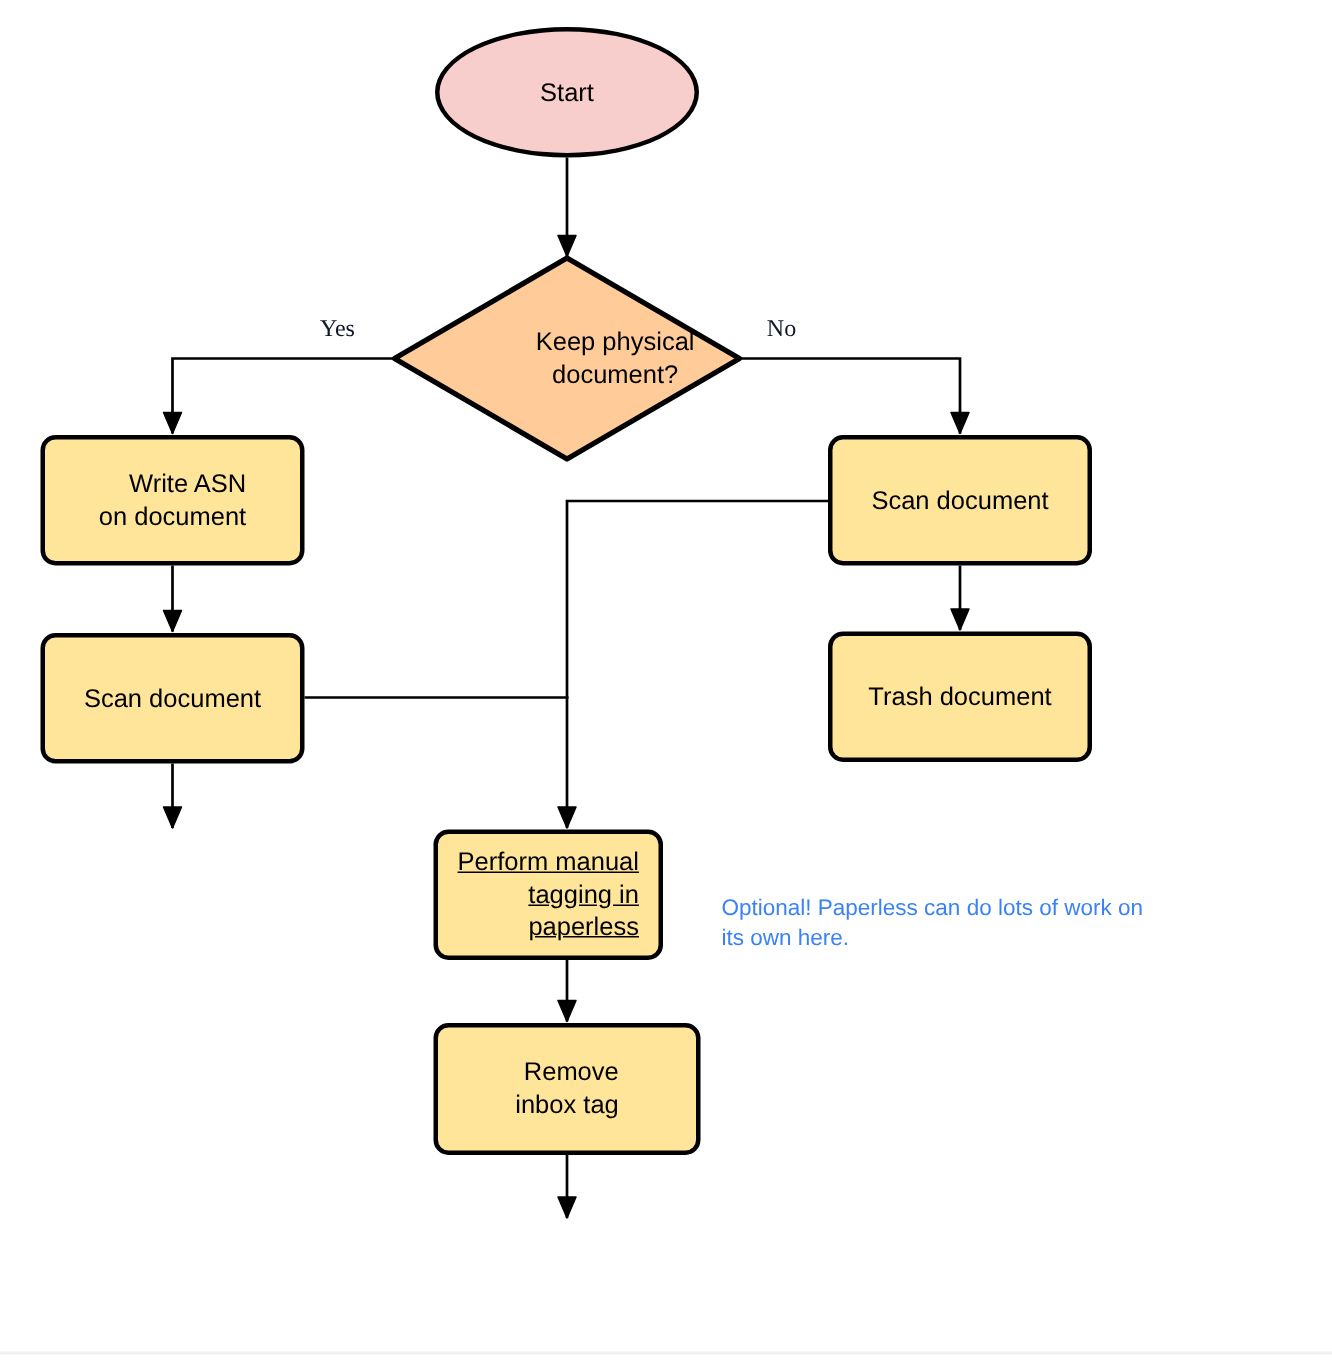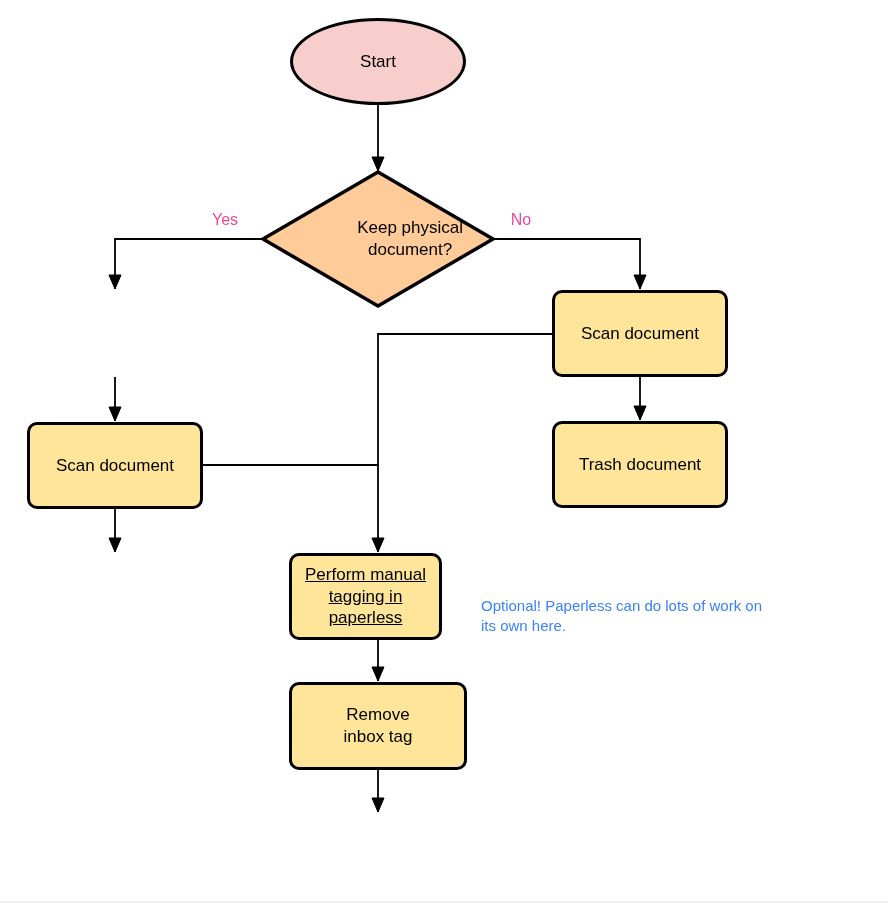--- a/index.html
+++ b/index.html
@@ -7,27 +7,27 @@
     position:relative; width:888px; height:907px;
     background:var(--background,#fff); overflow:hidden;
     font-family:"Liberation Sans", sans-serif; color:#000;
   }
   #edges { position:absolute; left:0; top:0; width:888px; height:907px; }
   .edge { fill:none; stroke:var(--stroke,#000); stroke-width:1.8px; }
   .diamond { fill:var(--decision-fill,#ffcc99); stroke:var(--stroke,#000);
              stroke-width:3.5px; stroke-linejoin:round; }
   .node {
     position:absolute; box-sizing:border-box;
-    display:flex; align-items:center; justify-content:center; text-align:center;
+    display:flex; align-items:center; justify-content:center; text-align:right;
   }
   .box { background:var(--process-fill,#ffe599); border:3px solid var(--stroke,#000); border-radius:10px; }
   .terminator { background:var(--terminator-fill,#f8cecc); border:3.5px solid var(--stroke,#000); border-radius:50%; }
   .decision-text { position:absolute; display:flex; align-items:center; justify-content:flex-end; text-align:center; }
   .label { white-space:pre-line; font-size:17px; line-height:1.28; color:#000; }
-  .edge-label { position:absolute; font-size:16px; text-align:center; color:#ec4899; }
+  .edge-label { position:absolute; font-size:16px; text-align:center; color:#0f172a;font-family:Liberation Serif, serif; }
   .note { position:absolute; left:481px; top:596px; width:400px;
           font-size:15px; line-height:1.35; white-space:pre-line; color:#3b82f6; }
   .bottom-divider { position:absolute; left:0; top:901px; width:888px; height:2px; background:var(--divider,#eef1f2); }
 </style>
 </head>
 <body>
 
 <div id="canvas">
 
   <svg id="edges" viewBox="0 0 888 907" xmlns="http://www.w3.org/2000/svg">
@@ -56,20 +56,24 @@
   </div>
 
   <div class="decision-text" style="left:293px; top:205px; width:170px; height:68px;">
     <span class="label">Keep physical
 document?</span>
   </div>
 
   <div class="edge-label" style="left:200px; top:211px; width:50px;">Yes</div>
   <div class="edge-label" style="left:496px; top:211px; width:50px;">No</div>
 
+  <div class="node box" style="left:27px; top:290px; width:176px; height:87px;">
+    <span class="label">Write ASN
+on document</span>
+  </div>
 
   <div class="node box" style="left:552px; top:290px; width:176px; height:87px;">
     <span class="label">Scan document</span>
   </div>
 
   <div class="node box" style="left:27px; top:422px; width:176px; height:87px;">
     <span class="label">Scan document</span>
   </div>
 
   <div class="node box" style="left:552px; top:421px; width:176px; height:87px;">

